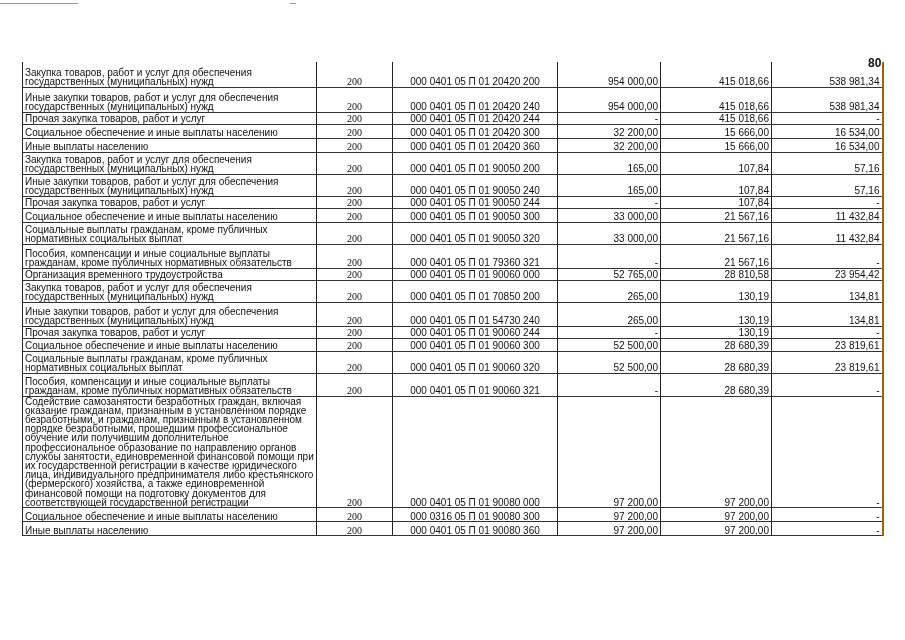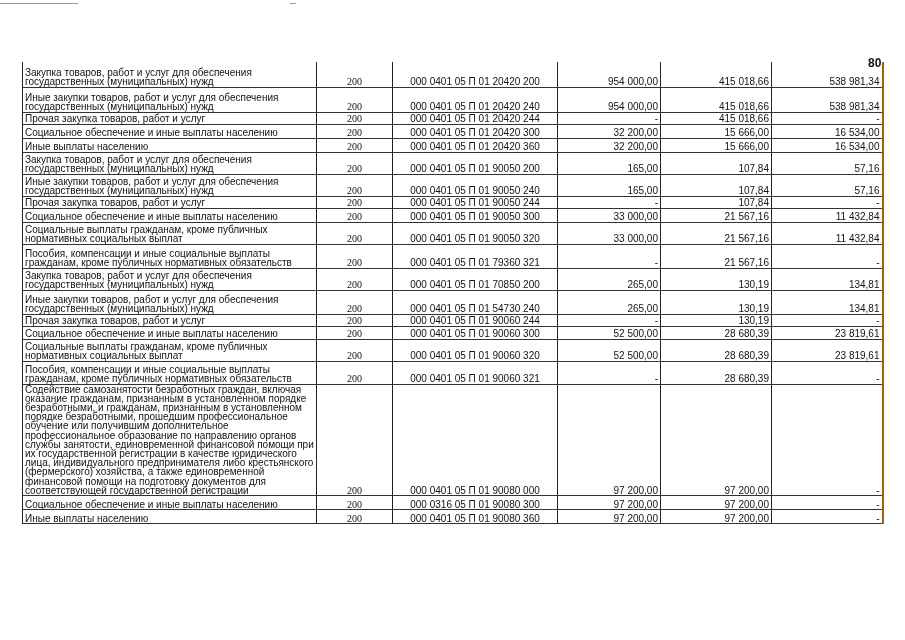--- a/index.html
+++ b/index.html
@@ -157,20 +157,30 @@
       <tr style="height: 24px;">
     <td class="name">
           <span class="text">Пособия, компенсации и иные социальные выплаты гражданам, кроме публичных нормативных обязательств</span>
         </td>
     <td class="code-line">200</td>
     <td class="code">000 0401 05 П 01 79360 321</td>
     <td class="num">-</td>
     <td class="num">21 567,16</td>
     <td class="num last">-</td>
   </tr>
+      <tr style="height: 12px;">
+    <td class="name">
+          <span class="text">Организация временного трудоустройства</span>
+        </td>
+    <td class="code-line">200</td>
+    <td class="code">000 0401 05 П 01 90060 000</td>
+    <td class="num">52 765,00</td>
+    <td class="num">28 810,58</td>
+    <td class="num last">23 954,42</td>
+  </tr>
       <tr style="height: 22px;">
     <td class="name">
           <span class="text">Закупка товаров, работ и услуг для обеспечения государственных (муниципальных) нужд</span>
         </td>
     <td class="code-line">200</td>
     <td class="code">000 0401 05 П 01 70850 200</td>
     <td class="num">265,00</td>
     <td class="num">130,19</td>
     <td class="num last">134,81</td>
   </tr>

